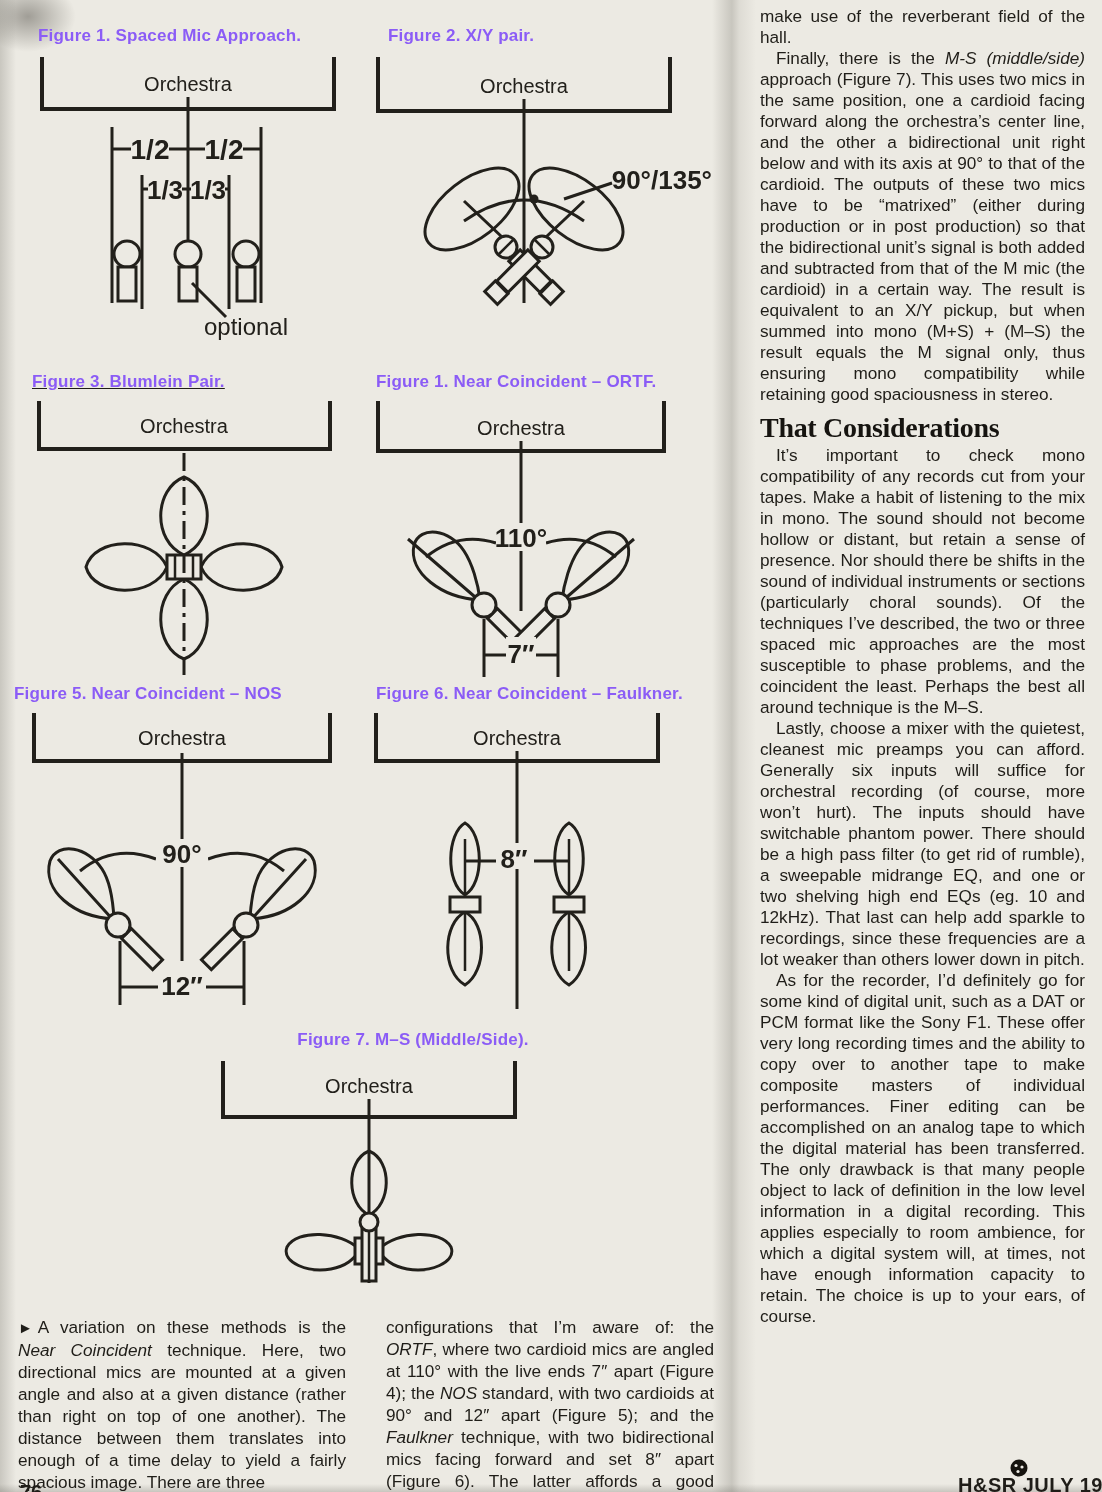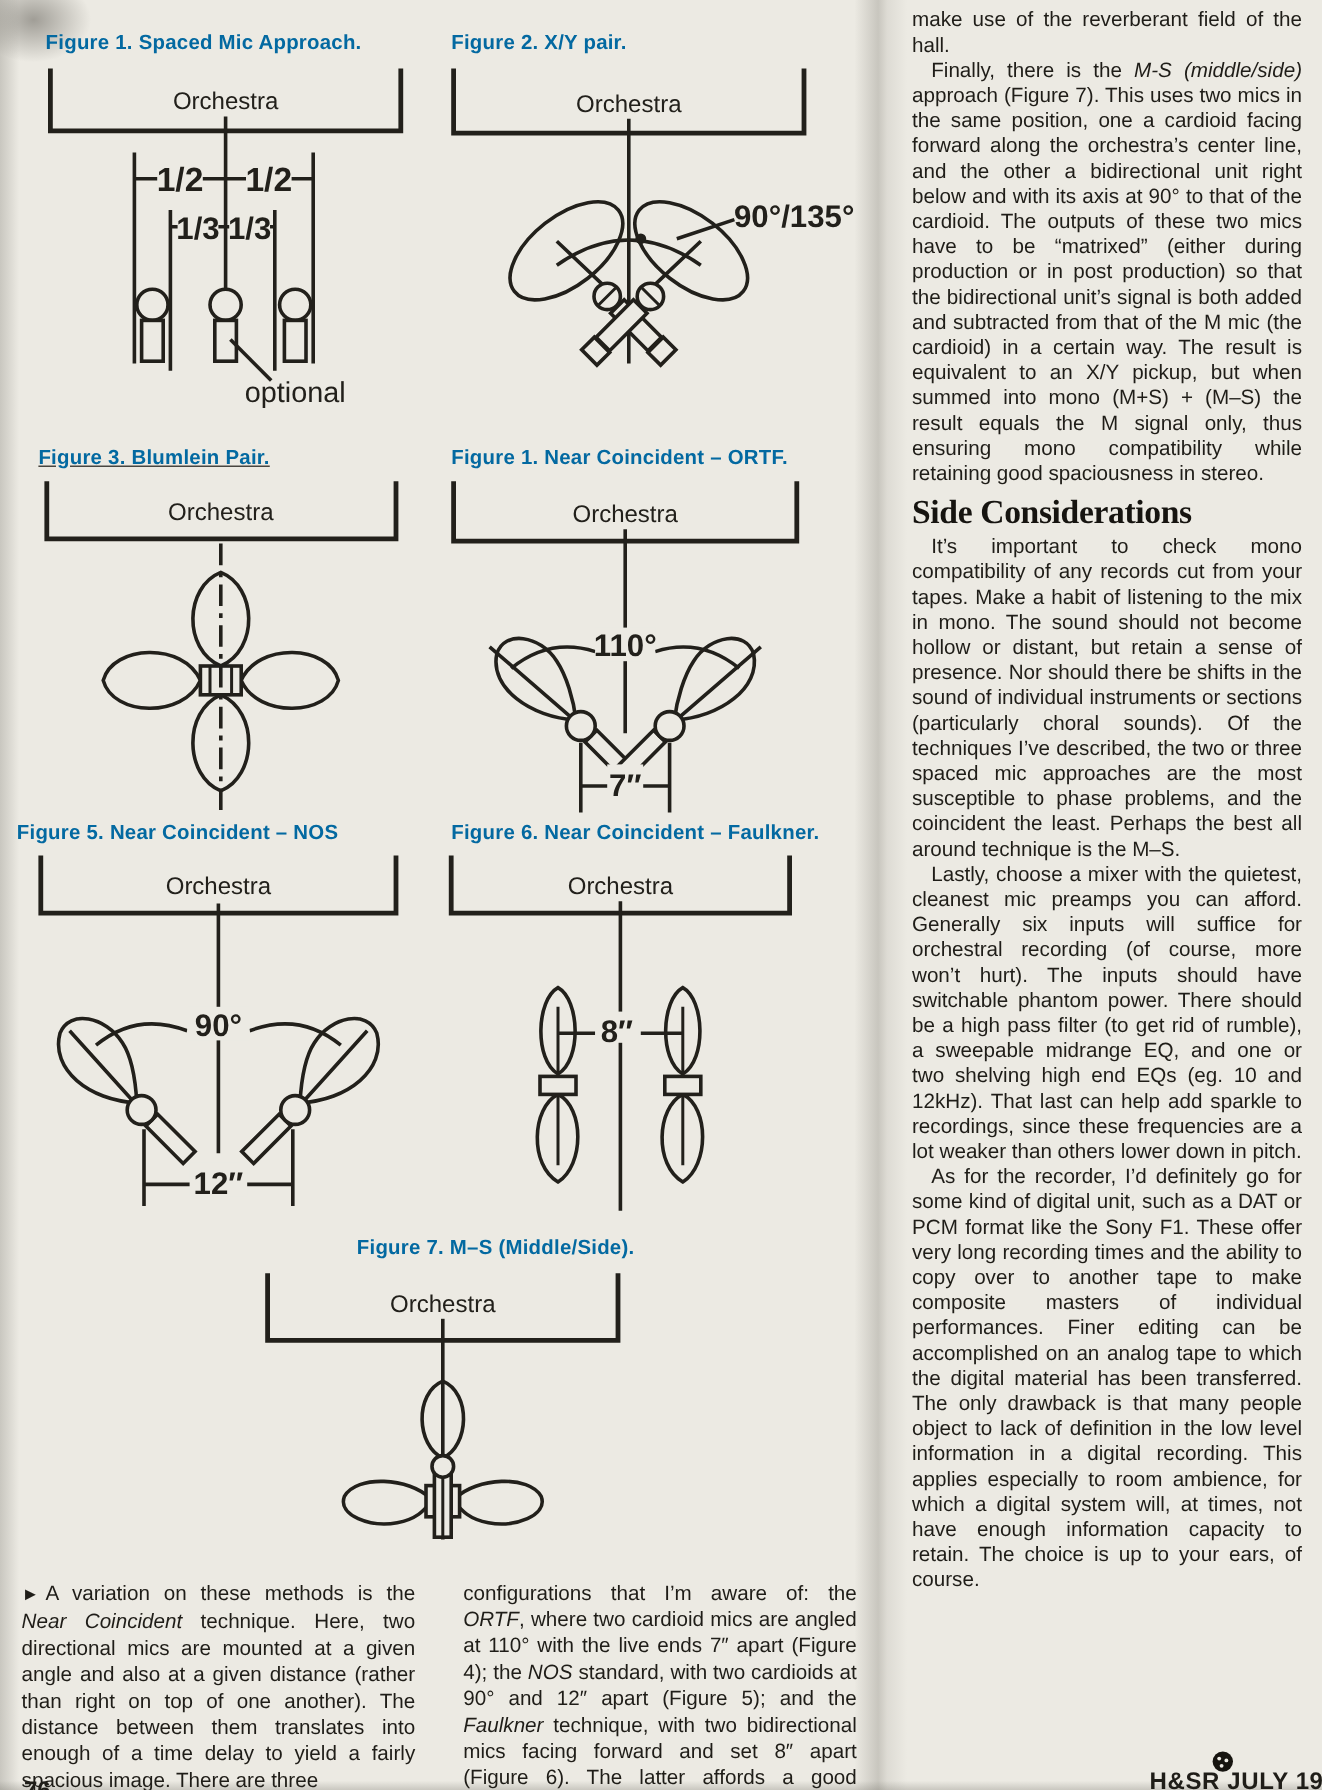--- a/index.html
+++ b/index.html
@@ -11,21 +11,21 @@
     background:radial-gradient(ellipse at 35% 30%, rgba(85,82,75,.5), rgba(85,82,75,0) 65%);}
   .edge-left{position:absolute;left:0;top:0;width:16px;height:1492px;
     background:linear-gradient(to right, rgba(110,108,100,.28), rgba(110,108,100,0));}
   .gutter{position:absolute;left:712px;top:0;width:44px;height:1492px;
     background:linear-gradient(to right, rgba(0,0,0,0), rgba(118,115,106,.30) 45%, rgba(145,142,133,.16) 62%, rgba(0,0,0,0));}
   .edge-bottom{position:absolute;left:0;bottom:0;width:1102px;height:8px;
     background:linear-gradient(to top, rgba(90,88,80,.25), rgba(90,88,80,0));}
 
   
   .fig{position:absolute;}
-  .fig .cap{font-size:17px;font-weight:700;letter-spacing:.2px;margin-bottom:5px;color:#0369a1;}
+  .fig .cap{font-size:17px;font-weight:700;letter-spacing:.2px;margin-bottom:5px;color:#8b5cf6;}
   .fig svg{display:block;}
   svg text{font-family:"Liberation Sans",sans-serif;fill:#22201B;}
   .orch{font-size:20px;}
   .biglbl{font-size:26px;font-weight:600;}
   .fraclbl{font-size:28px;font-weight:600;}
   .frac3lbl{font-size:26px;font-weight:600;}
   .optlbl{font-size:24px;}
 
   
   .rcol{position:absolute;left:760px;top:6px;width:325px;font-size:17.2px;line-height:21px;
@@ -82,21 +82,21 @@
       <g>
         <circle cx="232" cy="203" r="13" fill="#ECEAE3" stroke="#22201B" stroke-width="3"></circle>
         <rect x="223" y="216" width="18" height="34" fill="#ECEAE3" stroke="#22201B" stroke-width="3"></rect>
       </g>
       <path d="M178,232 L212,266" fill="none" stroke="#22201B" stroke-width="3"></path>
       <text class="optlbl" x="232" y="284" text-anchor="middle">optional</text>
     </svg>
   </section>
 
   <section class="fig" style="left:368px;top:26px;width:350px;">
-    <div class="cap" style="margin-left:8px;">Figure 2. X/Y pair.</div>
+    <div class="cap" style="margin-left:20px;">Figure 2. X/Y pair.</div>
     <svg width="350" height="290" viewBox="0 0 350 290">
       <path d="M10,6 V60 H302 V6" fill="none" stroke="#22201B" stroke-width="4"></path>
       <text class="orch" x="156" y="42" text-anchor="middle">Orchestra</text>
       <path d="M156,48 V252" fill="none" stroke="#22201B" stroke-width="3"></path>
       <ellipse cx="104" cy="158" rx="55" ry="29" transform="rotate(-38 104 158)" fill="none" stroke="#22201B" stroke-width="3"></ellipse>
       <ellipse cx="208" cy="158" rx="55" ry="29" transform="rotate(38 208 158)" fill="none" stroke="#22201B" stroke-width="3"></ellipse>
       <path d="M96,170 Q156,128 216,170" fill="none" stroke="#22201B" stroke-width="3"></path>
       <circle cx="166" cy="148" r="4.5" fill="#22201B"></circle>
       <path d="M96,150 L134,186 M216,150 L178,186" fill="none" stroke="#22201B" stroke-width="3"></path>
       <path d="M244,132 L196,148" fill="none" stroke="#22201B" stroke-width="3"></path>
@@ -209,21 +209,21 @@
       <rect x="170" y="183" width="28" height="26" fill="#ECEAE3" stroke="#22201B" stroke-width="3"></rect>
       <rect x="177" y="174" width="14" height="52" fill="#ECEAE3" stroke="#22201B" stroke-width="3"></rect>
       <circle cx="184" cy="167" r="9" fill="#ECEAE3" stroke="#22201B" stroke-width="3"></circle>
       <path d="M184,176 V226" fill="none" stroke="#22201B" stroke-width="2.5"></path>
     </svg>
   </section>
 
   <div class="rcol">
     <p><span>make use of the reverberant field of the hall.</span></p>
     <p class="ind"><span>Finally, there is the </span><i>M-S (middle/side)</i><span> approach (Figure 7). This uses two mics in the same position, one a cardioid facing forward along the orchestra’s center line, and the other a bidirectional unit right below and with its axis at 90° to that of the cardioid. The outputs of these two mics have to be “matrixed” (either during production or in post production) so that the bidirectional unit’s signal is both added and subtracted from that of the M mic (the cardioid) in a certain way. The result is equivalent to an X/Y pickup, but when summed into mono (M+S) + (M–S) the result equals the M signal only, thus ensuring mono compatibility while retaining good spaciousness in stereo.</span></p>
-    <h2>Side Considerations</h2>
+    <h2>That Considerations</h2>
     <p class="ind">It’s important to check mono compatibility of any records cut from your tapes. Make a habit of listening to the mix in mono. The sound should not become hollow or distant, but retain a sense of presence. Nor should there be shifts in the sound of individual instruments or sections (particularly choral sounds). Of the techniques I’ve described, the two or three spaced mic approaches are the most susceptible to phase problems, and the coincident the least. Perhaps the best all around technique is the M–S.</p>
     <p class="ind">Lastly, choose a mixer with the quietest, cleanest mic preamps you can afford. Generally six inputs will suffice for orchestral recording (of course, more won’t hurt). The inputs should have switchable phantom power. There should be a high pass filter (to get rid of rumble), a sweepable midrange EQ, and one or two shelving high end EQs (eg. 10 and 12kHz). That last can help add sparkle to recordings, since these frequencies are a lot weaker than others lower down in pitch.</p>
     <p class="ind">As for the recorder, I’d definitely go for some kind of digital unit, such as a DAT or PCM format like the Sony F1. These offer very long recording times and the ability to copy over to another tape to make composite masters of individual performances. Finer editing can be accomplished on an analog tape to which the digital material has been transferred. The only drawback is that many people object to lack of definition in the low level information in a digital recording. This applies especially to room ambience, for which a digital system will, at times, not have enough information capacity to retain. The choice is up to your ears, of course.</p>
   </div>
 
   <div class="bcol bcol-left">
     <p style="margin:0"><span class="pointer">►</span><span>A variation on these methods is the </span><i>Near Coincident</i><span> technique. Here, two directional mics are mounted at a given angle and also at a given distance (rather than right on top of one another). The distance between them translates into enough of a time delay to yield a fairly spacious image. There are three</span></p>
   </div>
 
   <div class="bcol bcol-mid">

